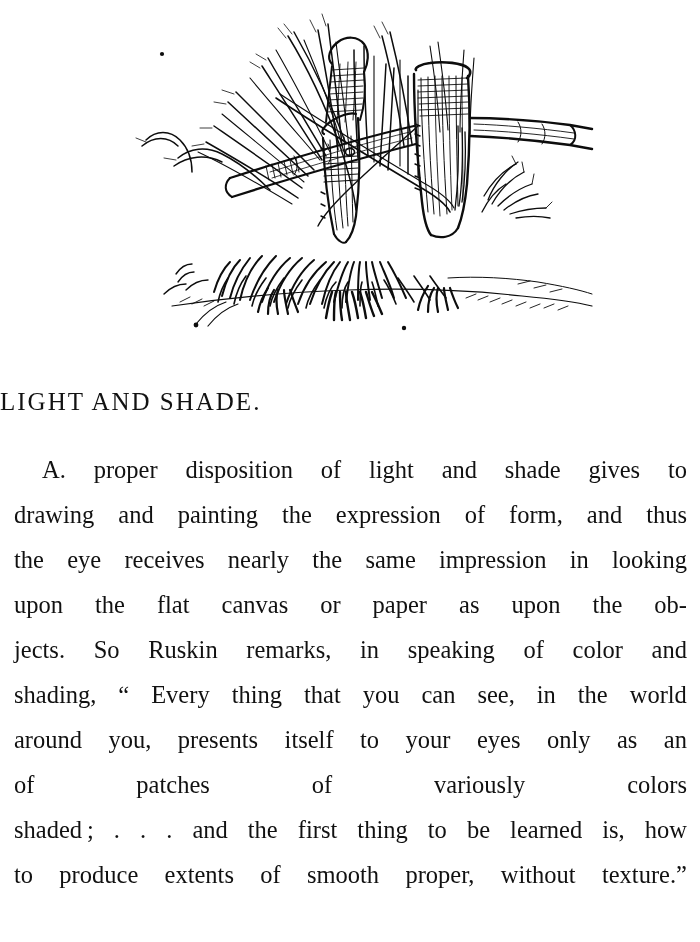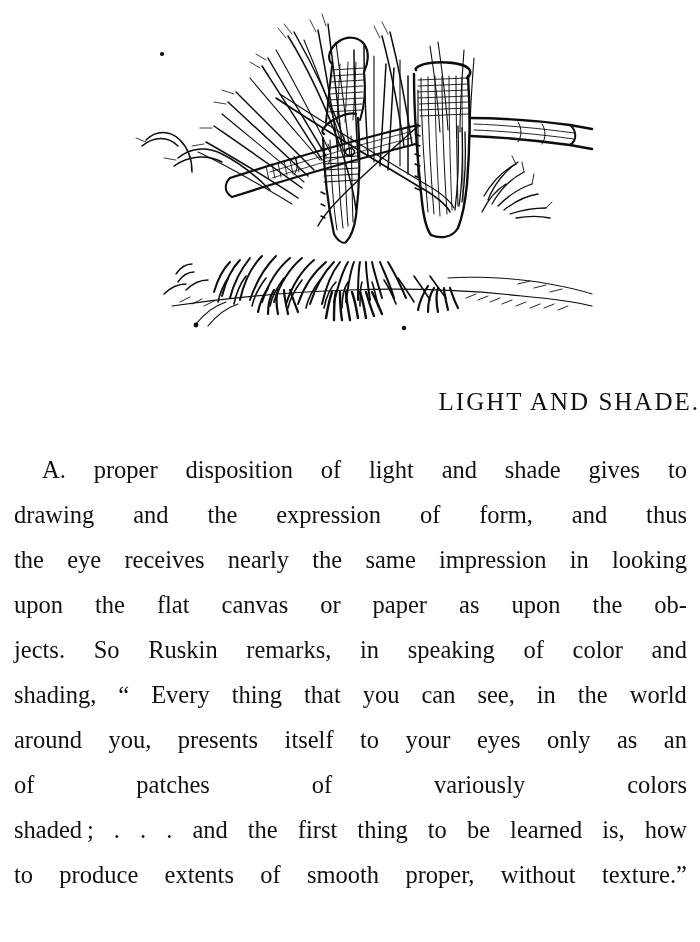--- a/index.html
+++ b/index.html
@@ -37,21 +37,21 @@
     width: 100%;
     height: 100%;
   }
 
   
   #heading {
     position: absolute;
     left: 0;
     top: 388px;
     width: 700px;
-    text-align: right;
+    text-align: left;
     font-size: 25px;
     letter-spacing: 2.0px;
     font-weight: 400;
     color: #121212;
     white-space: pre;
   }
 
   
   #body-text {
     position: absolute;
@@ -412,20 +412,21 @@
       <span class="lw">light</span>
       <span class="lw">and</span>
       <span class="lw">shade</span>
       <span class="lw">gives</span>
       <span class="lw">to</span>
     </div>
 
     <div class="text-line justify">
       <span class="lw">drawing</span>
       <span class="lw">and</span>
+      <span class="lw">painting</span>
       <span class="lw">the</span>
       <span class="lw">expression</span>
       <span class="lw">of</span>
       <span class="lw">form,</span>
       <span class="lw">and</span>
       <span class="lw">thus</span>
     </div>
 
     <div class="text-line justify">
       <span class="lw">the</span>

